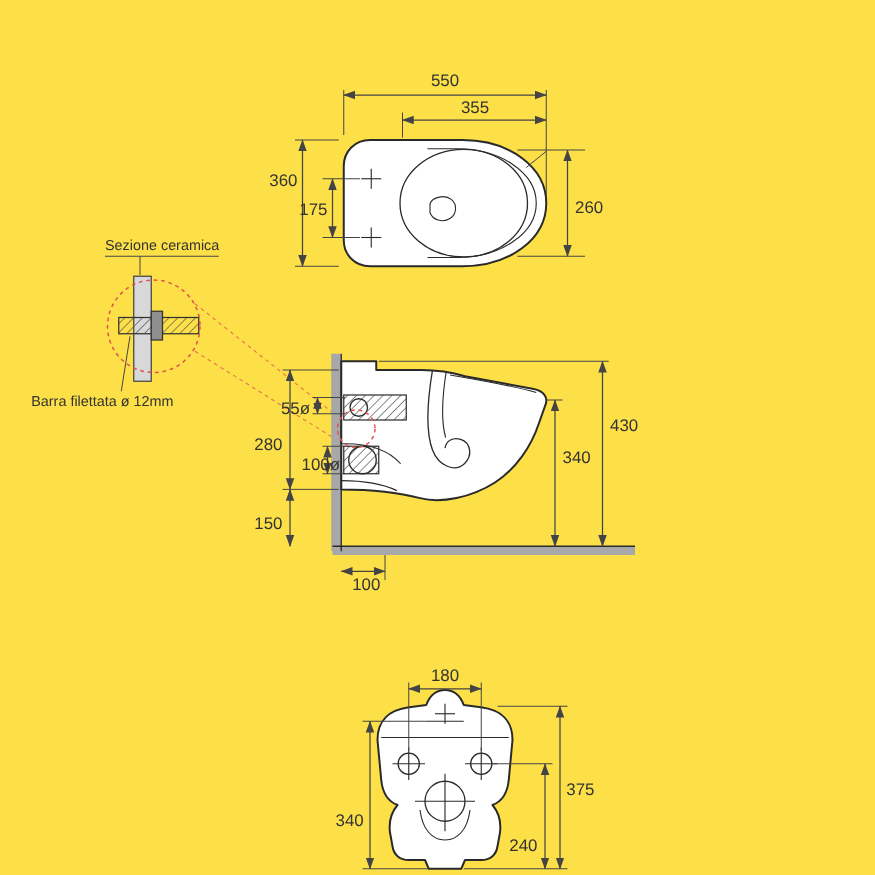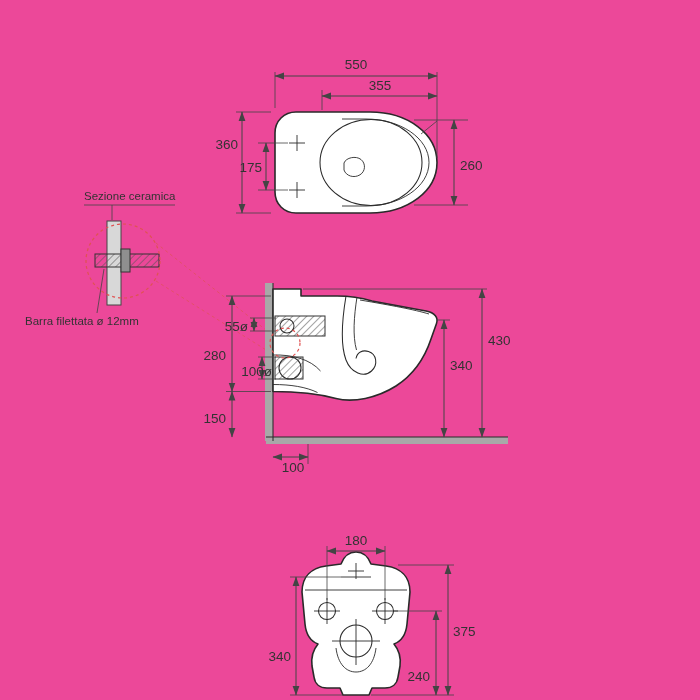--- a/index.html
+++ b/index.html
@@ -1,20 +1,20 @@
 <!DOCTYPE html>
 <html style="--line: #2a2a2a; --dim: #444444; --wall: #a8a8a8; --red: #e05252; --ceramic: #d8d8d8;"><head>
 <meta charset="utf-8">
 <style>
   :root{
     --line:#2a2a2a; --dim:#444444; --wall:#a8a8a8; --red:#e05252; --ceramic:#d8d8d8;
   }
   html,body{margin:0;padding:0;background:#ffffff;}
   .page{
-    width:700px;height:700px;position:relative;background:#ec4899;
+    width:700px;height:700px;position:relative;background:#fde047;
     font-family:"Liberation Sans","DejaVu Sans",sans-serif;overflow:hidden;
   }
   svg{display:block}
   .out{stroke:var(--line);stroke-width:1.6;fill:#ffffff;stroke-linejoin:round;}
   .thin{stroke:var(--line);stroke-width:1.05;fill:none;}
   .thin2{stroke:var(--line);stroke-width:.9;fill:none;}
   .dim{stroke:var(--dim);stroke-width:1;fill:none;}
   .ext{stroke:var(--dim);stroke-width:.8;fill:none;}
   .cl{stroke:var(--line);stroke-width:.9;fill:none;}
   .dimtext{font-size:13.5px;fill:#333333;}

